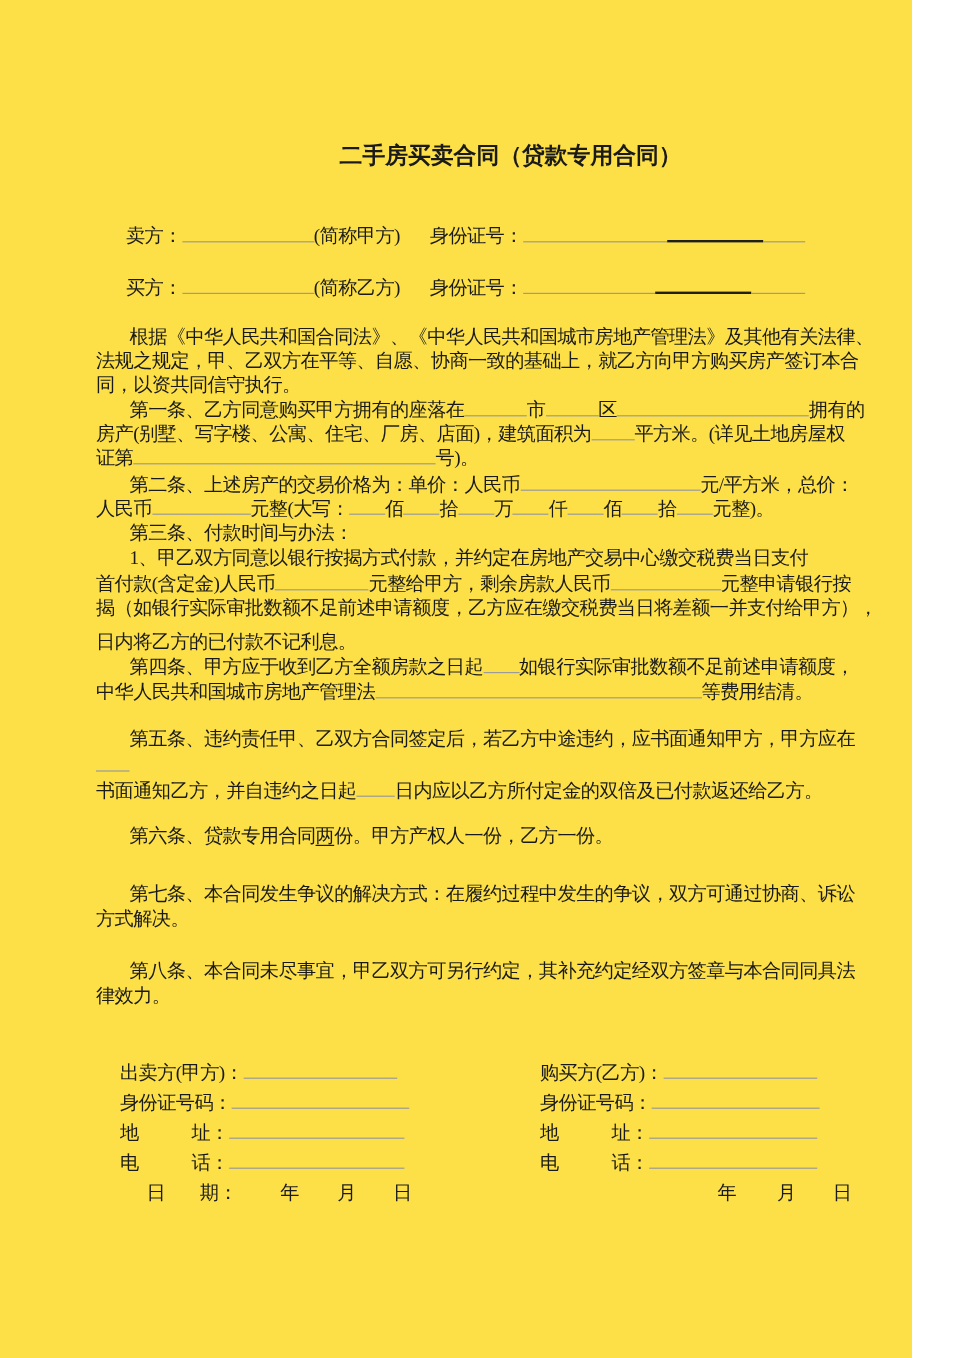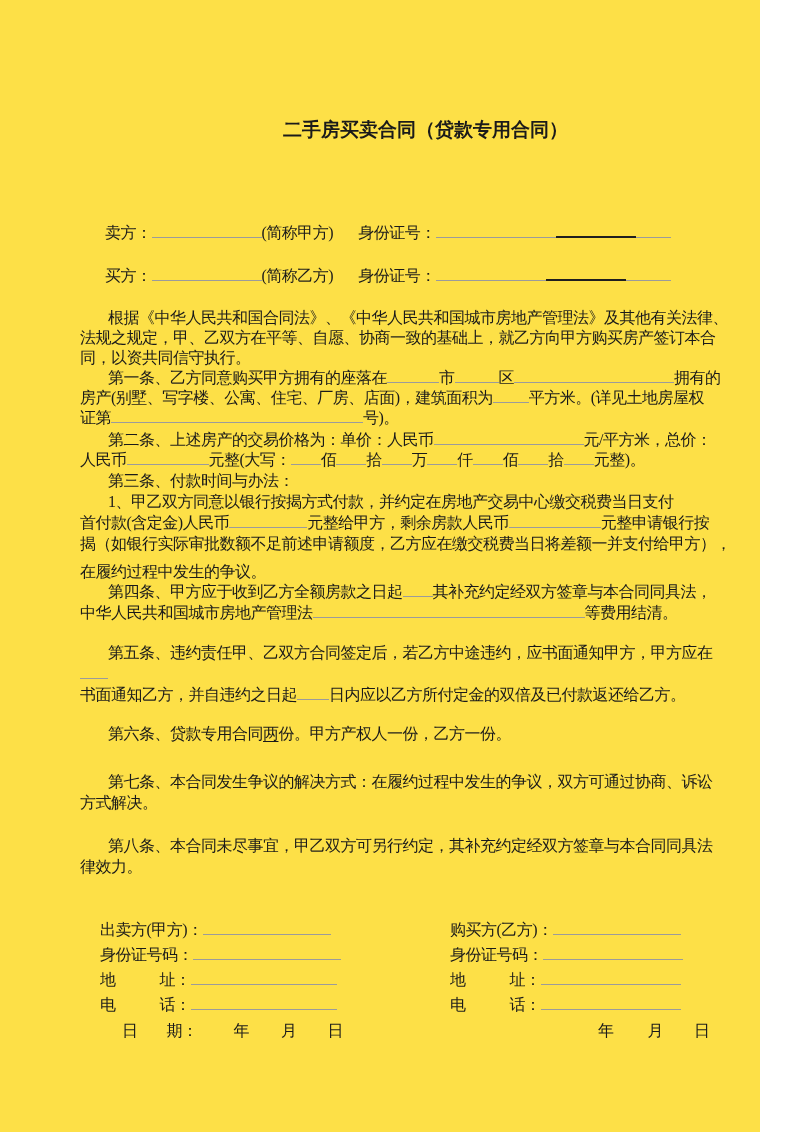--- a/index.html
+++ b/index.html
@@ -23,21 +23,20 @@
     font-size: 19px;
     letter-spacing: 0px;
   }
   .line {
     position: absolute;
     white-space: nowrap;
     font-size: 16px;
     letter-spacing: -0.5px;
     line-height: 20px;
     height: 20px;
-    margin-top: 36px;
   }
   .line span { vertical-align: baseline; }
   .bl {
     display: inline-block;
     height: 14px;
     border-bottom: 1px solid #9b9b9b;
   }
   .bd {
     border-bottom: 2px solid #1f1f1f;
   }
@@ -63,22 +62,22 @@
       <div class="line" style="top: 312px; left: 80px;"><span>同，以资共同信守执行。</span></div>
       <div class="line" style="top: 332px; left: 108px;"><span>第一条、乙方同意购买甲方拥有的座落在</span><span class="bl" style="width: 52px;"></span><span>市</span><span class="bl" style="width: 44px;"></span><span>区</span><span class="bl" style="width: 160px;"></span><span>拥有的</span></div>
       <div class="line" style="top: 352px; left: 80px;"><span>房产(别墅、写字楼、公寓、住宅、厂房、店面)，建筑面积为</span><span class="bl" style="width: 36px;"></span><span>平方米。(详见土地房屋权</span></div>
       <div class="line" style="top: 372px; left: 80px;"><span>证第</span><span class="bl" style="width: 252px;"></span><span>号)。</span></div>
       <div class="line" style="top: 394px; left: 108px;"><span>第二条、上述房产的交易价格为：单价：人民币</span><span class="bl" style="width: 150px;"></span><span>元/平方米，总价：</span></div>
       <div class="line" style="top: 414px; left: 80px;"><span>人民币</span><span class="bl" style="width: 82px;"></span><span>元整(大写：</span><span class="bl" style="width: 30px;"></span><span>佰</span><span class="bl" style="width: 30px;"></span><span>拾</span><span class="bl" style="width: 30px;"></span><span>万</span><span class="bl" style="width: 30px;"></span><span>仟</span><span class="bl" style="width: 30px;"></span><span>佰</span><span class="bl" style="width: 30px;"></span><span>拾</span><span class="bl" style="width: 30px;"></span><span>元整)。</span></div>
       <div class="line" style="top: 435px; left: 108px;"><span>第三条、付款时间与办法：</span></div>
       <div class="line" style="top: 456px; left: 108px;"><span>1、甲乙双方同意以银行按揭方式付款，并约定在房地产交易中心缴交税费当日支付</span></div>
       <div class="line" style="top: 477px; left: 80px;"><span>首付款(含定金)人民币</span><span class="bl" style="width: 78px;"></span><span>元整给甲方，剩余房款人民币</span><span class="bl" style="width: 92px;"></span><span>元整申请银行按</span></div>
       <div class="line" style="top: 498px; left: 80px;"><span>揭（如银行实际审批数额不足前述申请额度，乙方应在缴交税费当日将差额一并支付给甲方），</span></div>
-      <div class="line" style="top: 526px; left: 80px;"><span>在履约过程中发生的争议。</span></div>
-      <div class="line" style="top: 546px; left: 108px;"><span>第四条、甲方应于收到乙方全额房款之日起</span><span class="bl" style="width: 30px;"></span><span>其补充约定经双方签章与本合同同具法，</span></div>
+      <div class="line" style="top: 526px; left: 80px;"><span>日内将乙方的已付款不记利息。</span></div>
+      <div class="line" style="top: 546px; left: 108px;"><span>第四条、甲方应于收到乙方全额房款之日起</span><span class="bl" style="width: 30px;"></span><span>如银行实际审批数额不足前述申请额度，</span></div>
       <div class="line" style="top: 567px; left: 80px;"><span>中华人民共和国城市房地产管理法</span><span class="bl" style="width: 272px;"></span><span>等费用结清。</span></div>
       <div class="line" style="top: 607px; left: 108px;"><span>第五条、违约责任甲、乙双方合同签定后，若乙方中途违约，应书面通知甲方，甲方应在</span></div>
       <div class="line" style="top: 628px; left: 80px;"><span class="bl" style="width: 28px;"></span></div>
       <div class="line" style="top: 649px; left: 80px;"><span>书面通知乙方，并自违约之日起</span><span class="bl" style="width: 32px;"></span><span>日内应以乙方所付定金的双倍及已付款返还给乙方。</span></div>
       <div class="line" style="top: 688px; left: 108px;"><span>第六条、贷款专用合同</span><span class="ul">两</span><span>份。甲方产权人一份，乙方一份。</span></div>
       <div class="line" style="top: 736px; left: 108px;"><span>第七条、本合同发生争议的解决方式：在履约过程中发生的争议，双方可通过协商、诉讼</span></div>
       <div class="line" style="top: 757px; left: 80px;"><span>方式解决。</span></div>
       <div class="line" style="top: 800px; left: 108px;"><span>第八条、本合同未尽事宜，甲乙双方可另行约定，其补充约定经双方签章与本合同同具法</span></div>
       <div class="line" style="top: 821px; left: 80px;"><span>律效力。</span></div>
       <div class="line" style="top: 884px; left: 100px;"><span>出卖方(甲方)：</span><span class="bl" style="width: 128px;"></span></div>

